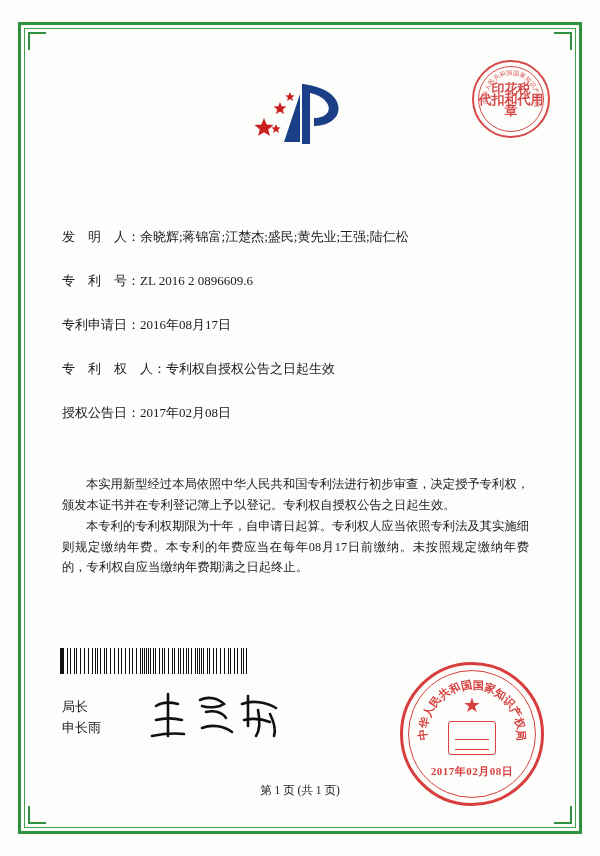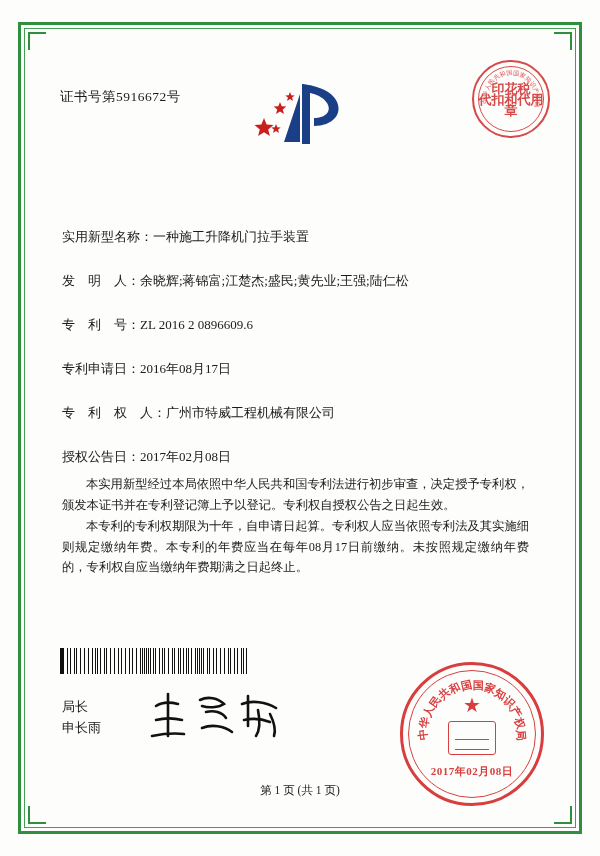--- a/index.html
+++ b/index.html
@@ -294,21 +294,20 @@
 
   <div class="border-outer"></div>
   <div class="border-inner"></div>
   <div class="border-corner bc-tl"></div>
   <div class="border-corner bc-tr"></div>
   <div class="border-corner bc-bl"></div>
   <div class="border-corner bc-br"></div>
 
   <div class="content">
 
-    <div class="cert-no">证书号第5916672号</div>
 
     <div class="seal-top">
       <div class="ring"></div>
       <div class="arc-text" id="sealTopArc">
           <span style="transform: rotate(-100deg) translate(0px, -29px) rotate(0deg);">中</span>
           <span style="transform: rotate(-85deg) translate(0px, -29px) rotate(0deg);">华</span>
           <span style="transform: rotate(-70deg) translate(0px, -29px) rotate(0deg);">人</span>
           <span style="transform: rotate(-55deg) translate(0px, -29px) rotate(0deg);">民</span>
           <span style="transform: rotate(-40deg) translate(0px, -29px) rotate(0deg);">共</span>
           <span style="transform: rotate(-25deg) translate(0px, -29px) rotate(0deg);">和</span>
@@ -333,33 +332,30 @@
           <polygon points="40,24 41.7,28.3 46.3,28.6 42.8,31.5 43.9,35.9 40,33.4 36.1,35.9 37.2,31.5 33.7,28.6 38.3,28.3"></polygon>
           <polygon points="36,46 37.3,49.2 40.7,49.4 38.1,51.6 38.9,54.9 36,53.1 33.1,54.9 33.9,51.6 31.3,49.4 34.7,49.2"></polygon>
           <polygon points="50,14 51.3,17.2 54.7,17.4 52.1,19.6 52.9,22.9 50,21.1 47.1,22.9 47.9,19.6 45.3,17.4 48.7,17.2"></polygon>
         </g>
       </svg>
     </div>
 
 
     <div class="fields">
       <div class="field-row">
-        <span class="field-label">实用新型名称：</span><span class="field-value">一种施工升降机门拉手装置</span>
-      </div>
-      <div class="field-row">
         <span class="field-label">发　明　人：</span><span class="field-value">余晓辉;蒋锦富;江楚杰;盛民;黄先业;王强;陆仁松</span>
       </div>
       <div class="field-row">
         <span class="field-label">专　利　号：</span><span class="field-value">ZL 2016 2 0896609.6</span>
       </div>
       <div class="field-row">
         <span class="field-label">专利申请日：</span><span class="field-value">2016年08月17日</span>
       </div>
       <div class="field-row">
-        <span class="field-label">专　利　权　人：</span><span class="field-value">广州市特威工程机械有限公司</span>
+        <span class="field-label">专　利　权　人：</span><span class="field-value">专利权自授权公告之日起生效</span>
       </div>
       <div class="field-row">
         <span class="field-label">授权公告日：</span><span class="field-value">2017年02月08日</span>
       </div>
     </div>
 
     <div class="body-text">
       <p>本实用新型经过本局依照中华人民共和国专利法进行初步审查，决定授予专利权，颁发本证书并在专利登记簿上予以登记。专利权自授权公告之日起生效。</p>
       <p>本专利的专利权期限为十年，自申请日起算。专利权人应当依照专利法及其实施细则规定缴纳年费。本专利的年费应当在每年08月17日前缴纳。未按照规定缴纳年费的，专利权自应当缴纳年费期满之日起终止。</p>
     </div>

